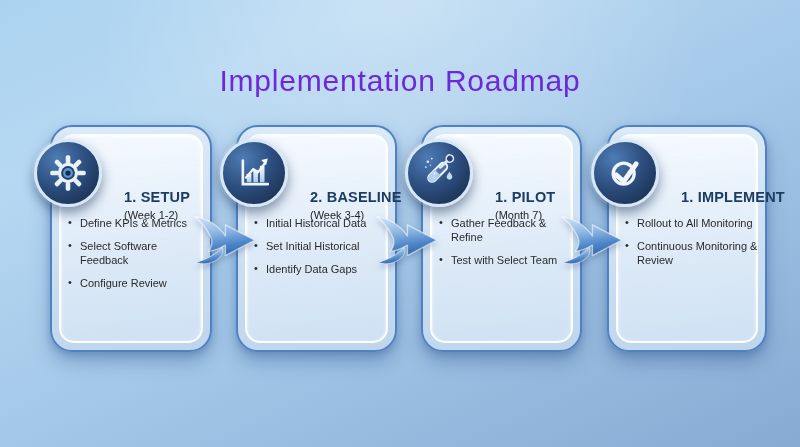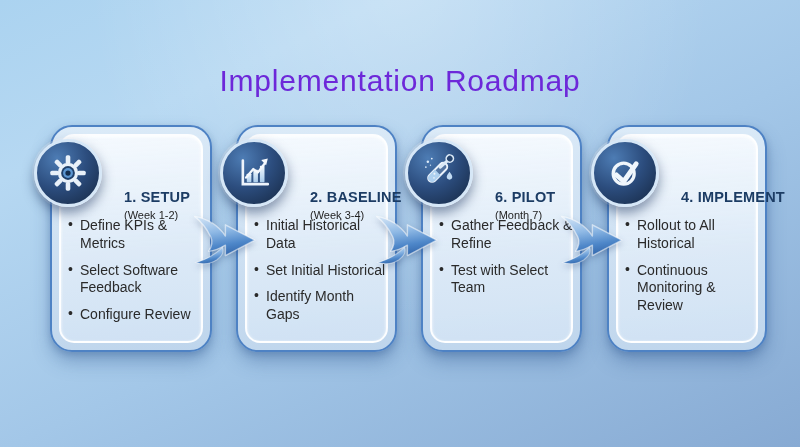--- a/index.html
+++ b/index.html
@@ -42,21 +42,21 @@
   .hdr{position:absolute;left:72px;top:21px;width:104px;margin-top:41px;}
   .hdr .t{
     font-size:14.5px;font-weight:bold;color:#1c3c64;white-space:nowrap;letter-spacing:0.2px;
   }
   .hdr .sub{font-size:11px;color:#1e1e1e;margin-top:4px;white-space:nowrap;}
   .bullets{
     position:absolute;left:16px;right:7px;top:90px;margin:0;padding:0;list-style:none;
   }
   .bullets li{
     position:relative;padding-left:12px;margin:0 0 9px 0;
-    font-size:14px;line-height:1.27;color:#2a2a2a;
+    font-size:11px;line-height:1.27;color:#2a2a2a;
   }
   .bullets li::before{content:"\2022";position:absolute;left:0;top:-1px;color:#2a2a2a;}
   .arrow{position:absolute;top:208px;width:70px;height:63px;z-index:5;
     filter:drop-shadow(0 3px 3px rgba(30,60,110,0.3));}
   .a1{left:189px;} .a2{left:371px;} .a3{left:556px;}
 </style>
 </head>
 <body>
 
 <svg width="0" height="0" style="position:absolute">
@@ -121,21 +121,21 @@
       <path d="M43 12 L53 10 L50.5 20 Z" fill="#f4f8fd"></path>
     </svg>
   </div>
   <div class="hdr">
     <div class="t">2. BASELINE</div>
     <div class="sub">(Week 3-4)</div>
   </div>
   <ul class="bullets">
     <li>Initial Historical Data</li>
     <li>Set Initial Historical</li>
-    <li>Identify Month Gaps</li>
+    <li>Identify Data Gaps</li>
   </ul>
 </div>
 
 <div class="card" style="left:421px;width:157px;">
   <div class="card-inner"></div>
   <div class="badge">
     <svg viewBox="0 0 64 64">
       <g transform="rotate(45 30 31)">
         <rect x="24" y="13" width="12" height="36" rx="6" fill="rgba(255,255,255,0.14)" stroke="#ecf3fb" stroke-width="3"></rect>
         <path d="M24 31 h12 v12 a6 6 0 0 1 -12 0 Z" fill="#aed0ef"></path>
@@ -149,42 +149,42 @@
       <path d="M48 30 c2.8 3.8 4.2 6 4.2 7.9 a4.2 4.2 0 0 1 -8.4 0 c0 -1.9 1.4 -4.1 4.2 -7.9 Z" fill="#c3dcf3"></path>
       <g fill="#dfecf9">
         <circle cx="15" cy="15" r="1.9"></circle>
         <circle cx="21" cy="10" r="1.4"></circle>
         <circle cx="12" cy="23" r="1.3"></circle>
         <circle cx="19" cy="20" r="1"></circle>
       </g>
     </svg>
   </div>
   <div class="hdr">
-    <div class="t">6. PILOT</div>
+    <div class="t">1. PILOT</div>
     <div class="sub">(Month 7)</div>
   </div>
   <ul class="bullets">
     <li>Gather Feedback &amp; Refine</li>
     <li>Test with Select Team</li>
   </ul>
 </div>
 
 <div class="card" style="left:607px;width:156px;">
   <div class="card-inner"></div>
   <div class="badge">
     <svg viewBox="0 0 64 64">
       <circle cx="30" cy="33" r="16" fill="none" stroke="#f0f6fc" stroke-width="5"></circle>
       <path d="M19 35 L30 45 L49 18" stroke="#f0f6fc" stroke-width="7.5" fill="none" stroke-linecap="round" stroke-linejoin="round"></path>
     </svg>
   </div>
   <div class="hdr">
-    <div class="t">4. IMPLEMENT</div>
+    <div class="t">1. IMPLEMENT</div>
   </div>
   <ul class="bullets">
-    <li>Rollout to All Historical</li>
+    <li>Rollout to All Monitoring</li>
     <li>Continuous Monitoring &amp; Review</li>
   </ul>
 </div>
 
 <svg class="arrow a1" viewBox="0 0 100 90">
   <path d="M8 12 C30 16 44 28 52 40 L52 24 L94 46 L52 68 L52 53 C44 58 36 61 28 62 C33 54 34 47 31 41 C26 31 18 20 8 12 Z" fill="url(#arrowGrad)" stroke="rgba(255,255,255,0.55)" stroke-width="2" stroke-linejoin="round"></path>
   <path d="M10 78 C24 74 38 66 48 56 C50 62 47 69 40 74 C31 80 20 81 10 78 Z" fill="url(#arrowGrad)" stroke="rgba(255,255,255,0.45)" stroke-width="1.5"></path>
 </svg>
 <svg class="arrow a2" viewBox="0 0 100 90">
   <path d="M8 12 C30 16 44 28 52 40 L52 24 L94 46 L52 68 L52 53 C44 58 36 61 28 62 C33 54 34 47 31 41 C26 31 18 20 8 12 Z" fill="url(#arrowGrad)" stroke="rgba(255,255,255,0.55)" stroke-width="2" stroke-linejoin="round"></path>

